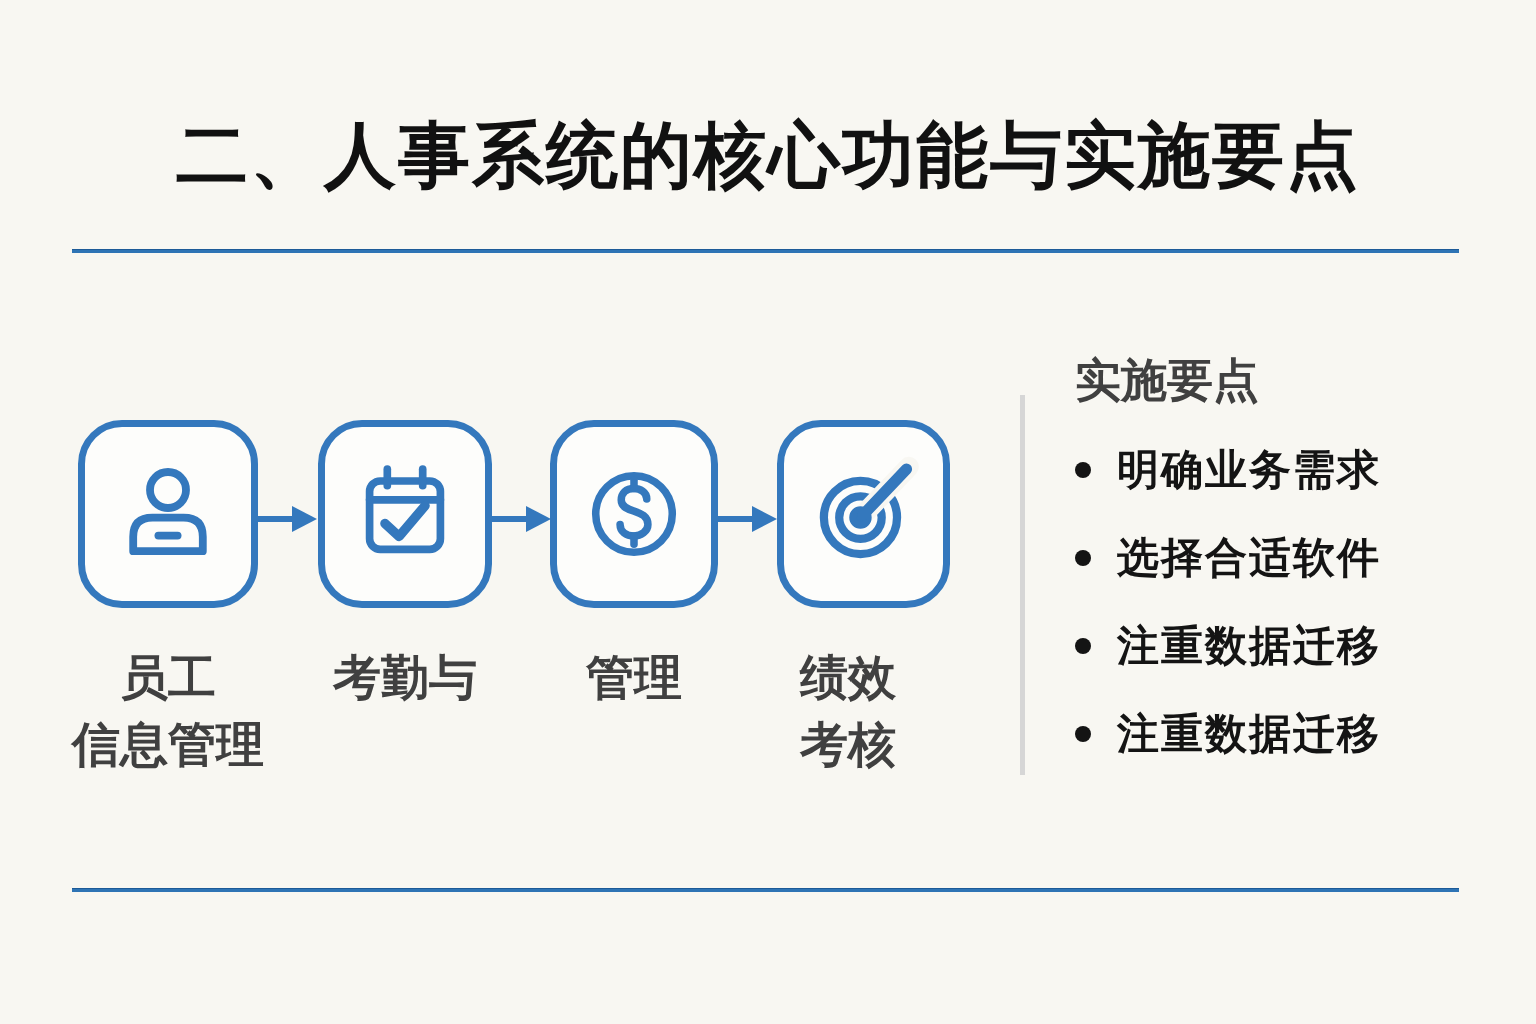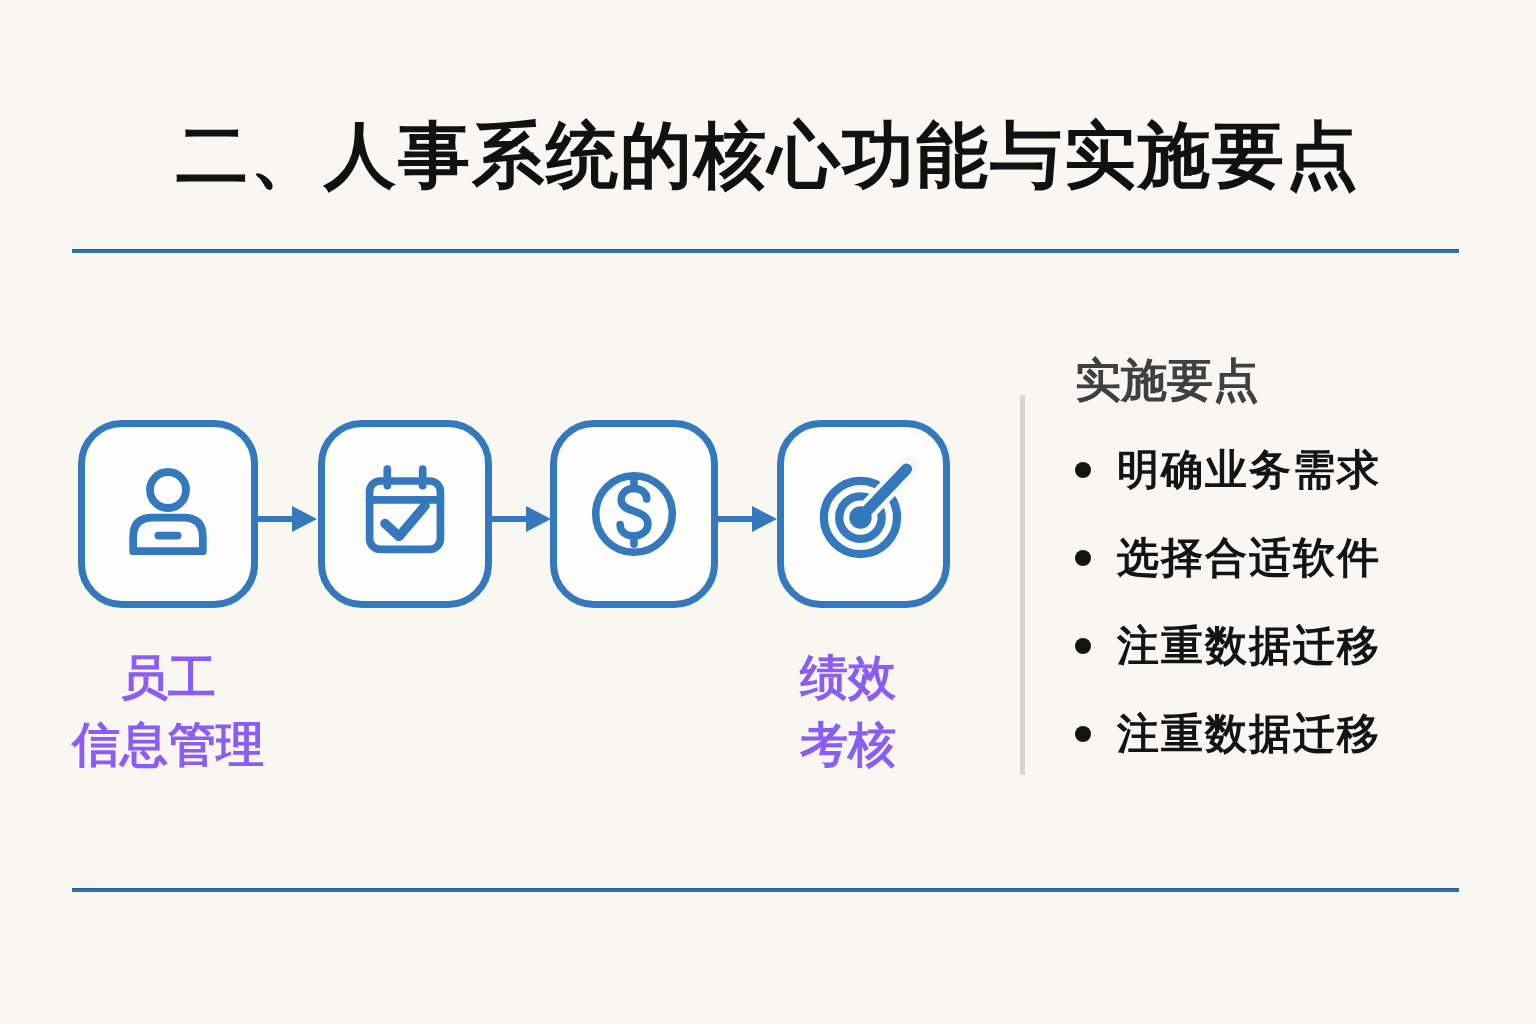--- a/index.html
+++ b/index.html
@@ -52,21 +52,21 @@
   .arrow-1{left:255px;}
   .arrow-2{left:489px;}
   .arrow-3{left:715px;}
 
   
   .node-label{
     position:absolute;top:644px;width:280px;
     text-align:center;
     font-size:48px;font-weight:900;
     line-height:67px;
-    color:#8b5cf6;
+    color:#404040;
   }
   .label-1{left:28px;}
   .label-2{left:265px;}
   .label-3{left:494px;}
   .label-4{left:708px;}
 
   
   .panel-divider{
     position:absolute;left:1020px;top:395px;
     width:5px;height:380px;background:var(--divider);
@@ -150,22 +150,24 @@
   <svg class="flow-arrow arrow-3" viewBox="0 0 64 40">
     <line x1="2" y1="20" x2="40" y2="20" stroke="#3478bd" stroke-width="6"></line>
     <polygon points="37,7 62,20 37,33" fill="#3478bd"></polygon>
   </svg>
 
   <div class="node-label label-1">
     <div>员工</div>
     <div>信息管理</div>
   </div>
   <div class="node-label label-2">
+    <div>考勤与</div>
   </div>
   <div class="node-label label-3">
+    <div>管理</div>
   </div>
   <div class="node-label label-4">
     <div>绩效</div>
     <div>考核</div>
   </div>
 
   <div class="panel-divider"></div>
   <h2 class="panel-heading">实施要点</h2>
   <ul class="panel-list">
     <li>

